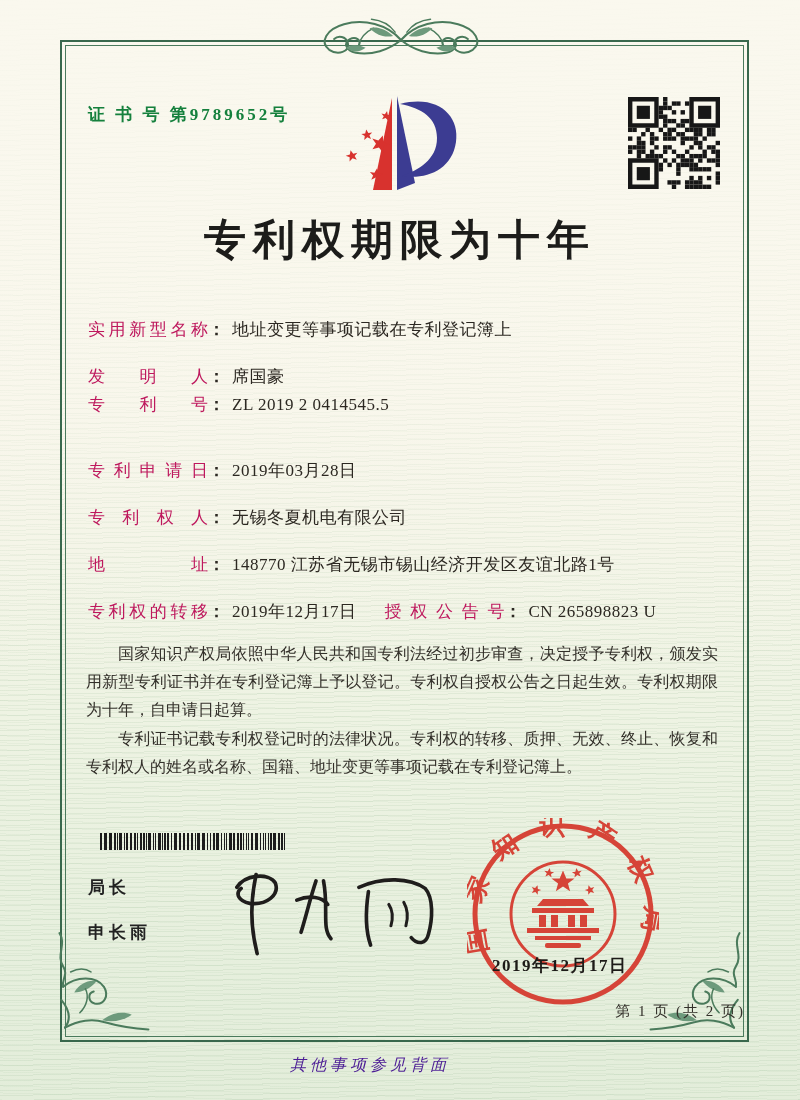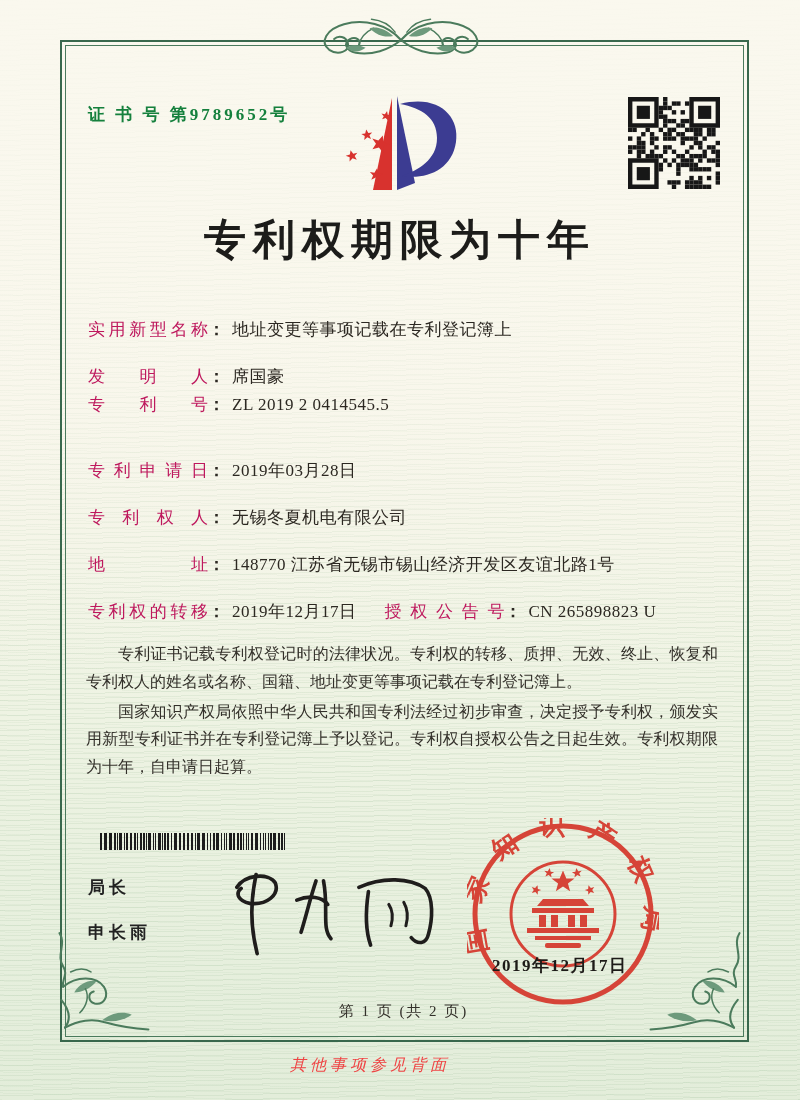--- a/index.html
+++ b/index.html
@@ -27,22 +27,22 @@
   .flabel{display:inline-block;width:120px;text-align:justify;text-align-last:justify;font-weight:400;color:#be185d;}
   .fcolon{font-weight:600;}
   .fval{margin-left:7px;letter-spacing:.5px;}
   .pair2{display:inline-block;margin-left:28px;}
   .paras{left:86px;top:640px;width:632px;font-size:16px;line-height:1.74;color:#33302a;text-align:justify;}
   .paras p{margin:0 0 2px 0;text-indent:2em;}
   .barcode{left:100px;top:833px;width:212px;height:17px;display:flex;align-items:stretch;}
   .barcode div{background:#1c1c1c;height:100%;}
   .officer{left:88px;font-size:17px;font-weight:600;letter-spacing:4px;color:#222;}
   .seal-date{left:492px;top:954px;font-size:17px;font-weight:600;letter-spacing:1.5px;color:#1d1b18;}
-  .page-info{left:62px;top:1002px;width:683px;text-align:center;font-size:15px;letter-spacing:2px;color:#33302a;}
-  .back-note{left:0;top:1055px;width:740px;text-align:center;font-size:16px;letter-spacing:4px;color:#ef4444;font-style:italic;}
+  .page-info{left:62px;top:1002px;width:683px;text-align:right;font-size:15px;letter-spacing:2px;color:#33302a;}
+  .back-note{left:0;top:1055px;width:740px;text-align:center;font-size:16px;letter-spacing:4px;color:#4c1d95;font-style:italic;}
   svg{display:block;}
   .qr{left:628px;top:97px;width:92px;height:92px;}
   .logo{left:336px;top:86px;width:130px;height:116px;}
   .seal{left:467px;top:818px;width:192px;height:192px;opacity:.93;}
   .sig{left:224px;top:866px;width:214px;height:94px;}
   .orn-top{left:283px;top:12px;width:236px;height:56px;}
   .orn-bl{left:52px;top:928px;width:102px;height:113px;}
   .orn-br{left:645px;top:928px;width:102px;height:113px;transform:scaleX(-1);}
 </style>
 </head>
@@ -276,22 +276,22 @@
   <span class="flabel">专利权人</span><span class="fcolon">：</span><span class="fval">无锡冬夏机电有限公司</span>
 </div>
 <div class="abs frow" style="top:553px">
   <span class="flabel">地址</span><span class="fcolon">：</span><span class="fval">148770 江苏省无锡市锡山经济开发区友谊北路1号</span>
 </div>
 <div class="abs frow" style="top:600px">
   <span class="flabel">专利权的转移</span><span class="fcolon">：</span><span class="fval">2019年12月17日</span><span class="pair2"><span class="flabel">授权公告号</span><span class="fcolon">：</span><span class="fval">CN 265898823 U</span></span>
 </div>
 
 <div class="abs paras">
+  <p>国家知识产权局依照中华人民共和国专利法经过初步审查，决定授予专利权，颁发实用新型专利证书并在专利登记簿上予以登记。专利权自授权公告之日起生效。专利权期限为十年，自申请日起算。</p>
   <p>专利证书记载专利权登记时的法律状况。专利权的转移、质押、无效、终止、恢复和专利权人的姓名或名称、国籍、地址变更等事项记载在专利登记簿上。</p>
-  <p>国家知识产权局依照中华人民共和国专利法经过初步审查，决定授予专利权，颁发实用新型专利证书并在专利登记簿上予以登记。专利权自授权公告之日起生效。专利权期限为十年，自申请日起算。</p>
 </div>
 
 <div class="abs barcode" id="barcode">
     <div style="width:2px;margin-right:2px"></div>
     <div style="width:3px;margin-right:2px"></div>
     <div style="width:3px;margin-right:2px"></div>
     <div style="width:2px;margin-right:1px"></div>
     <div style="width:1px;margin-right:1px"></div>
     <div style="width:3px;margin-right:2px"></div>
     <div style="width:1px;margin-right:1px"></div>

